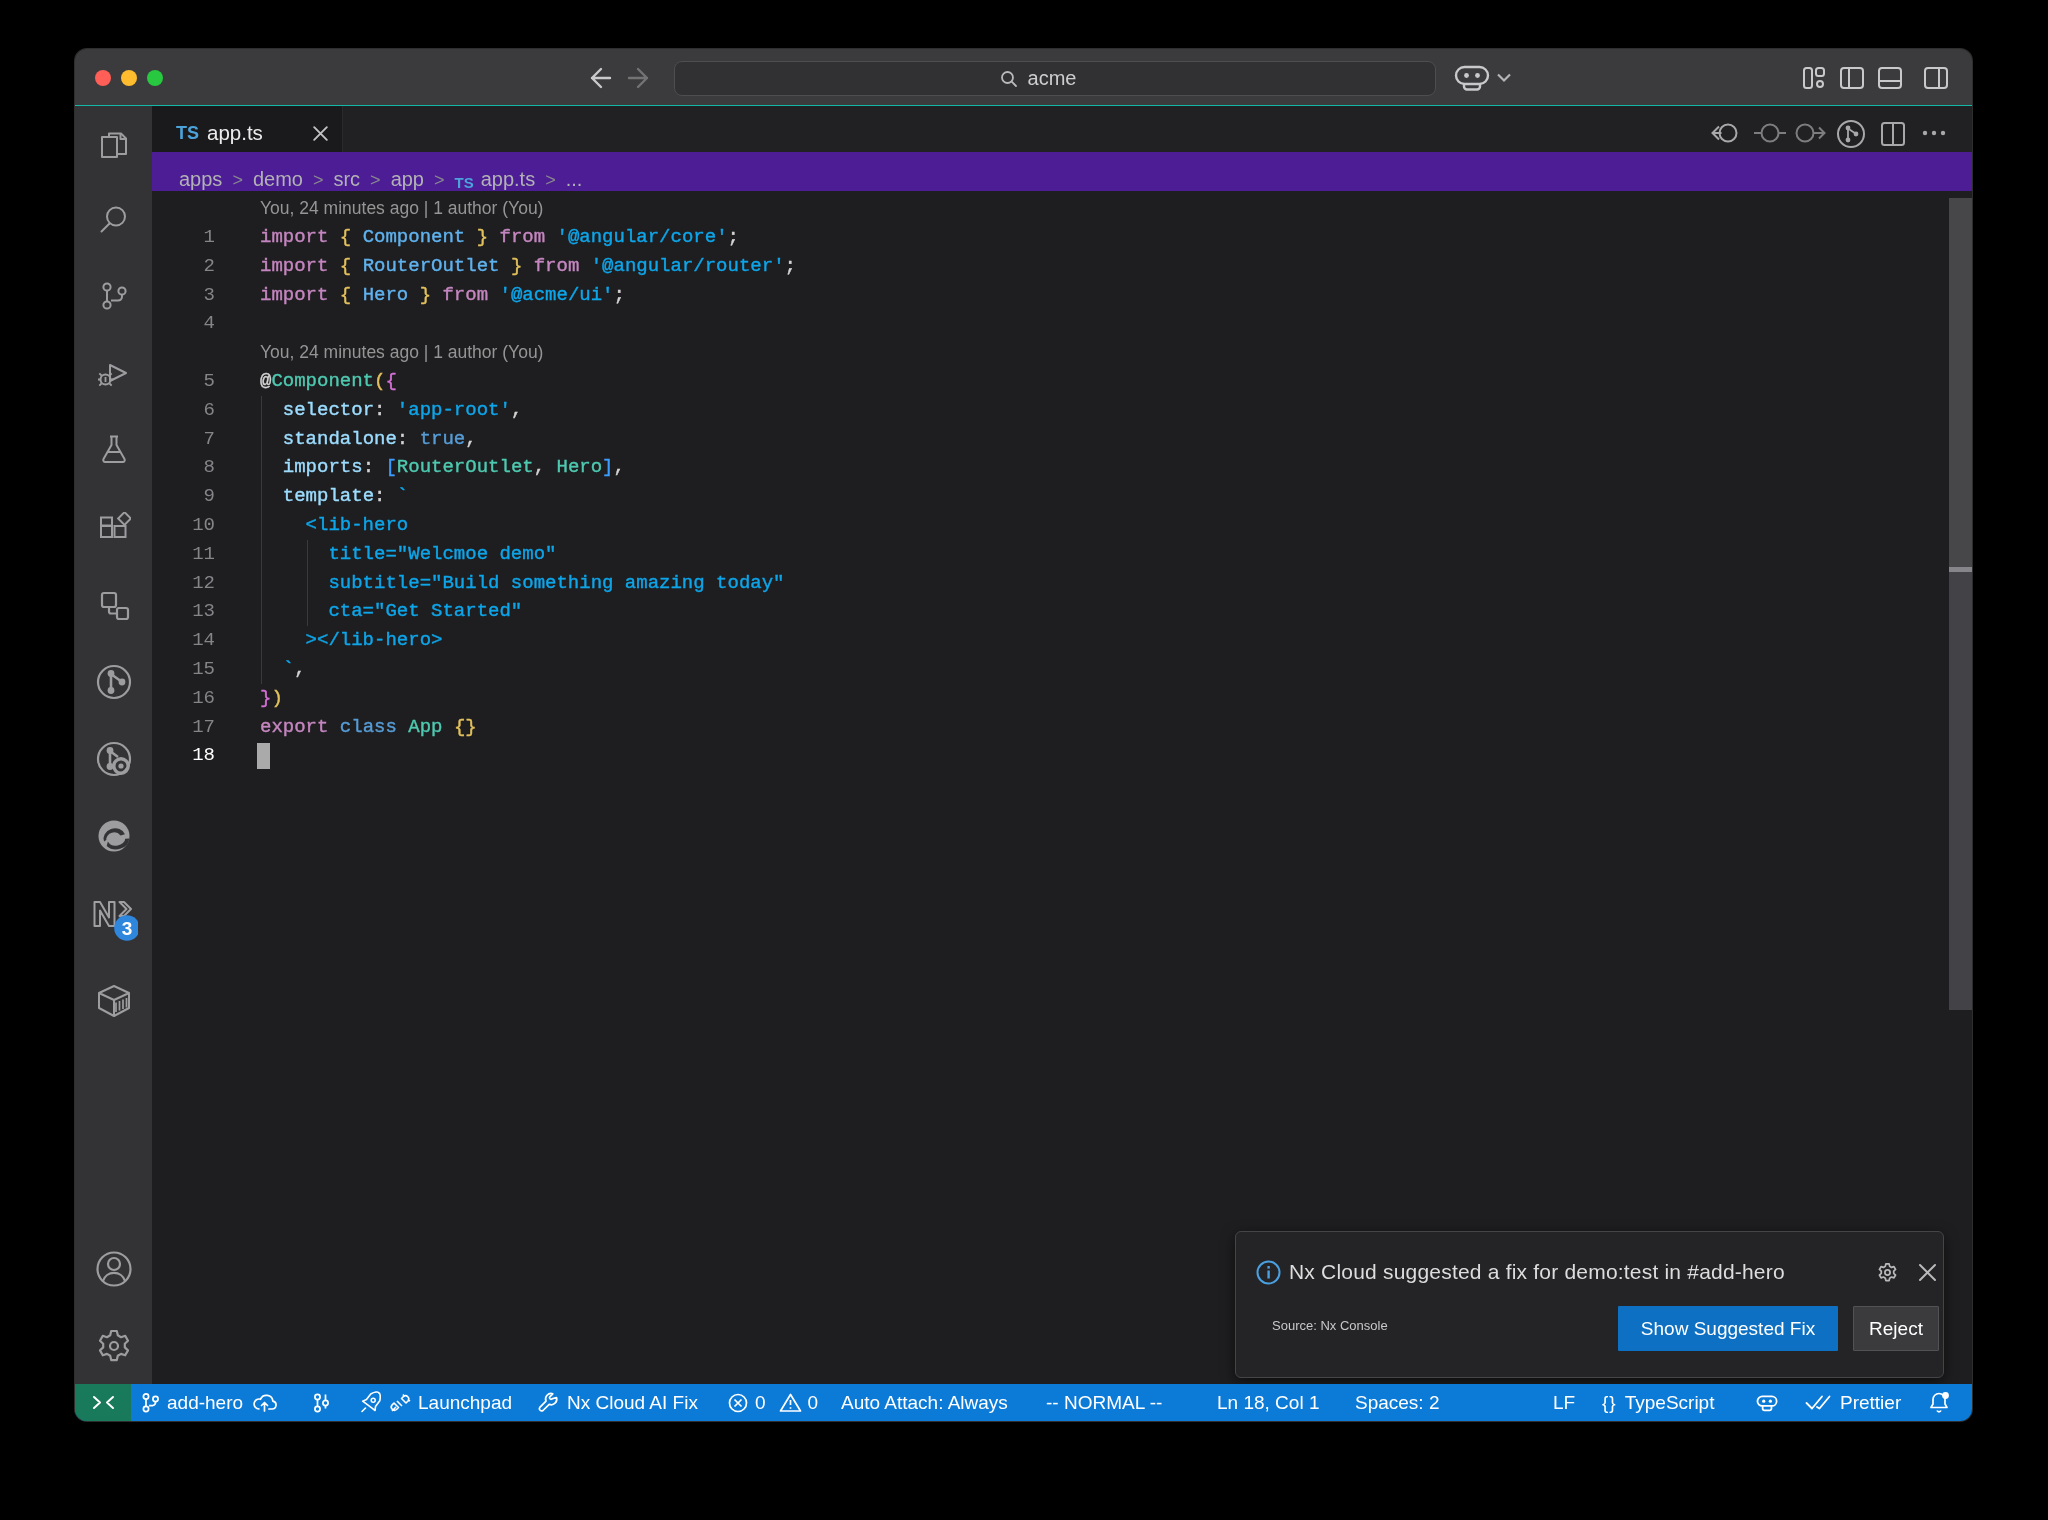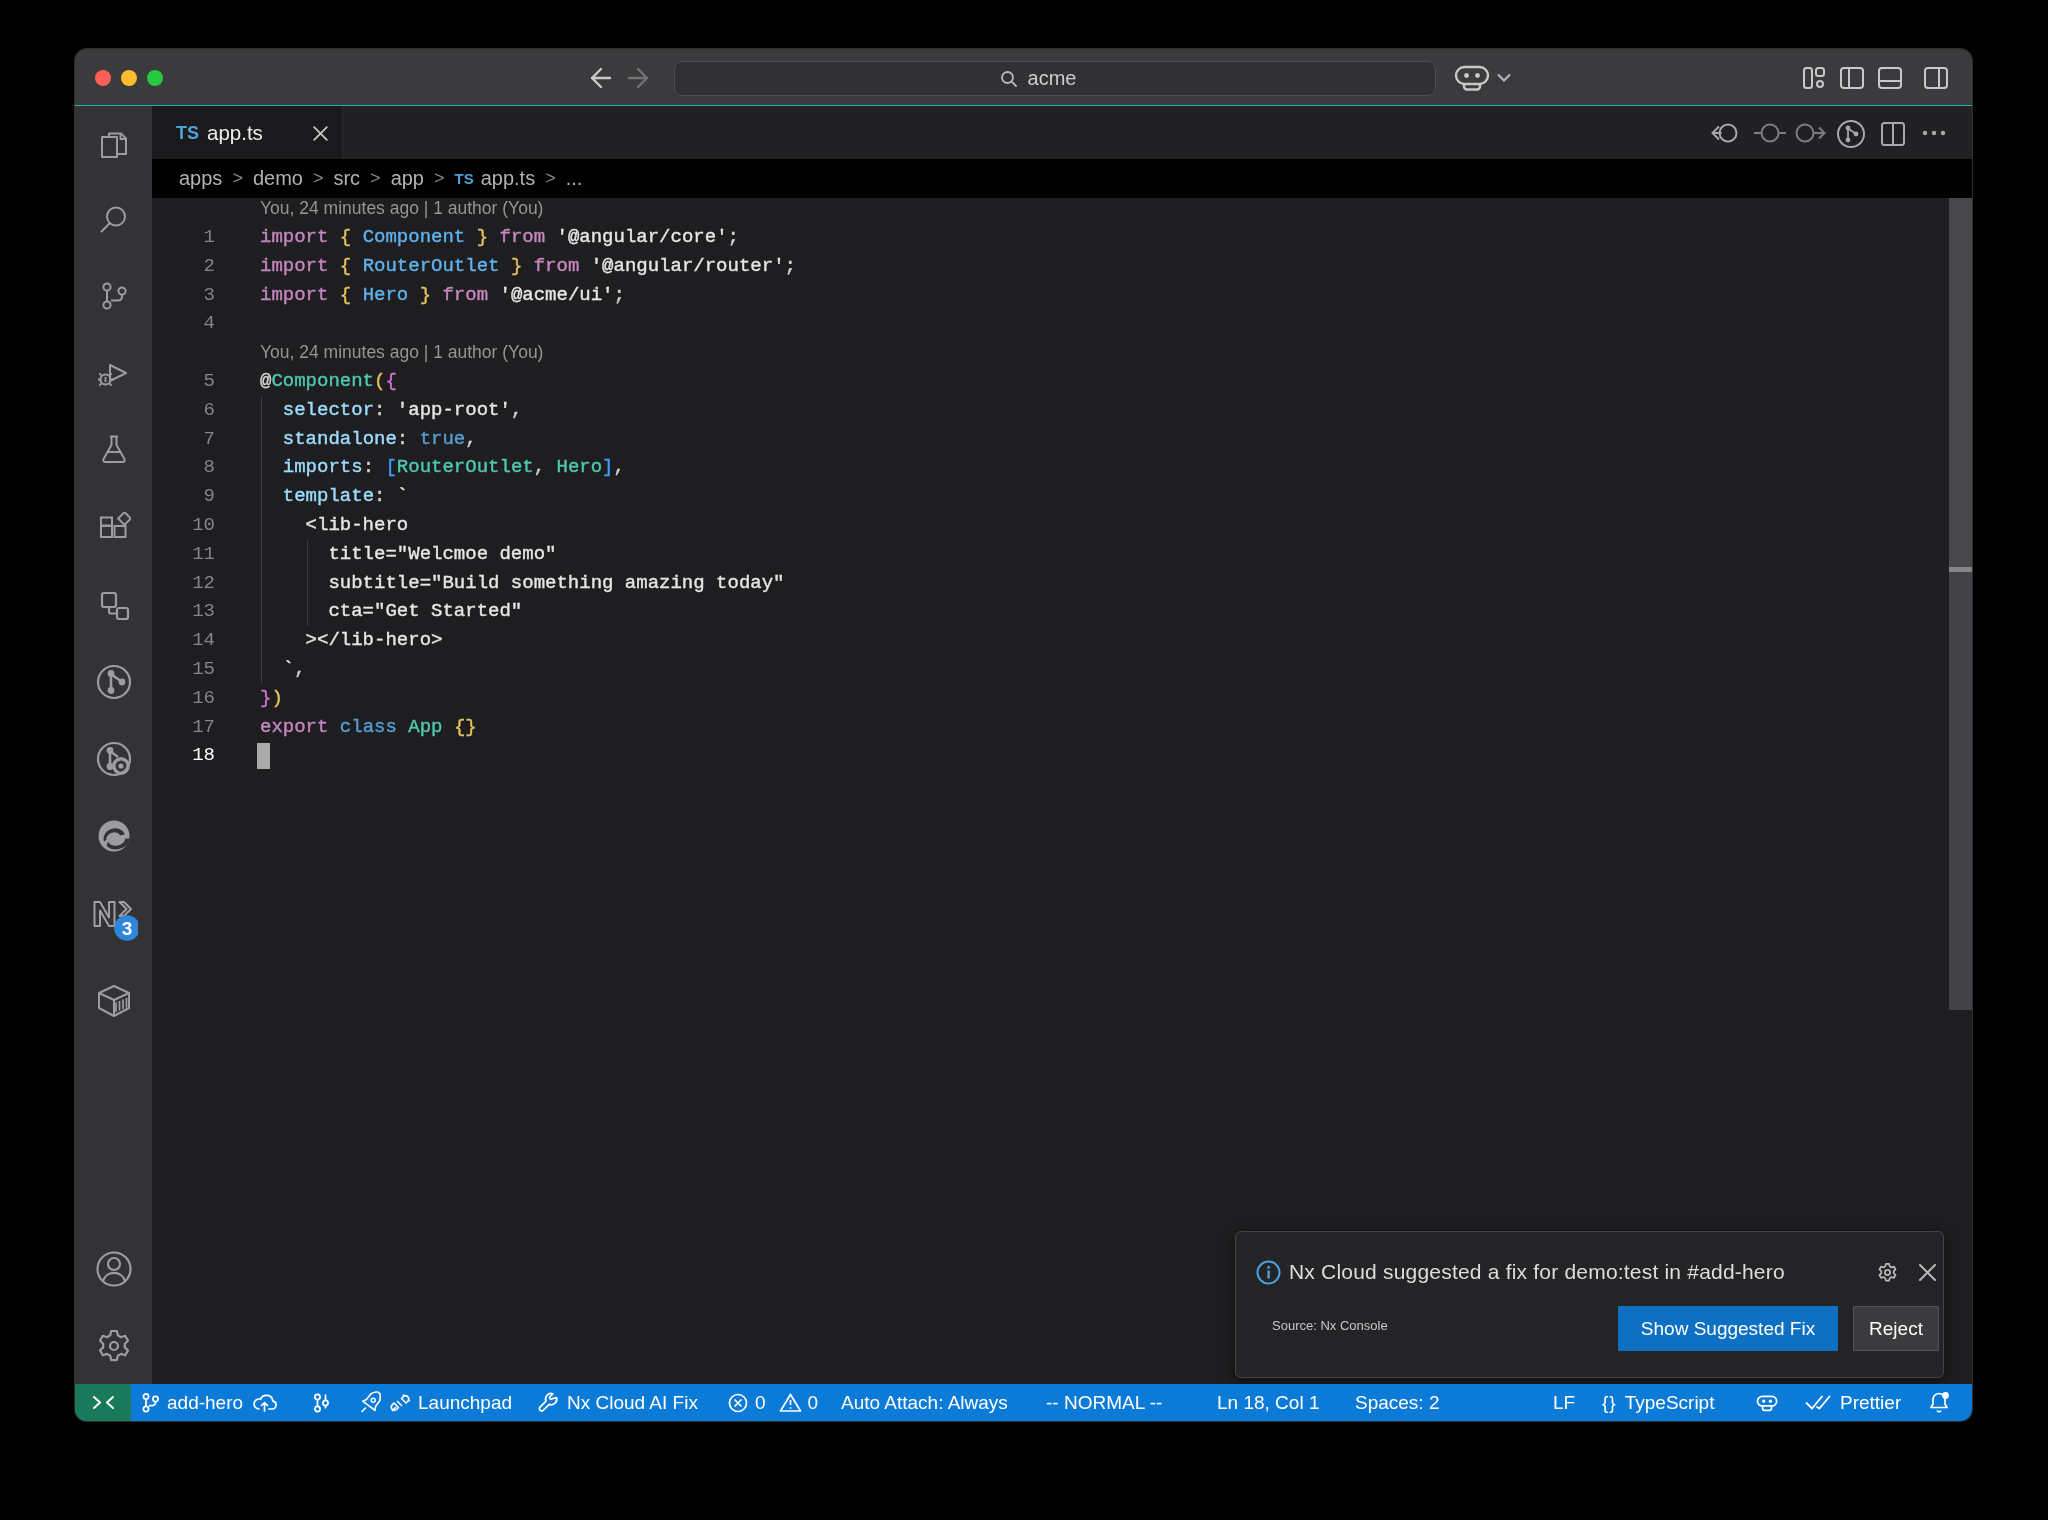--- a/index.html
+++ b/index.html
@@ -25,34 +25,34 @@
   #activitybar { position:absolute; left:0; top:57px; width:77px; height:1278px; background:#333336; }
   .aicon { position:absolute; left:0; width:77px; display:flex; justify-content:center; }
   
   #tabstrip { position:absolute; left:77px; top:57px; right:0; height:54px; background:#212123; }
   #tab {
     position:absolute; left:0; top:0; width:191px; height:54px; background:#1a1a1c;
     border-right:1px solid #2a2a2c;
     display:flex; align-items:center; color:#ececec; font-size:19px;
   }
   
-  #breadcrumbs { position:absolute; left:77px; top:110px; right:0; height:39px; background:#000000;
-    display:flex; align-items:center; color:#b2b2b4; font-size:20px; }
+  #breadcrumbs { position:absolute; left:77px; top:103px; right:0; height:39px; background:#4c1d95;
+    display:flex; align-items:flex-end; color:#b2b2b4; font-size:20px; }
   .bsep { color:#8a8a8d; margin:0 10px; font-size:18px; }
   
   #editor { position:absolute; left:77px; top:145.3px; right:0; bottom:37px; background:transparent; }
   .row { position:absolute; height:28.8px; line-height:28.8px; white-space:pre; }
   .num { position:absolute; height:28.8px; line-height:28.8px; text-align:right; width:60px; left:3px;
          color:#858589; font-family:"Liberation Mono", monospace; font-size:19px; }
   .code { font-family:"Liberation Mono", monospace; font-size:19px; color:#d4d4d4; left:108px; -webkit-text-stroke:0.4px currentColor; }
   .blame { font-family:"Liberation Sans", sans-serif; font-size:17.5px; color:#959595; left:108px; }
   .kw  { color:#c586c0; }
   .gold{ color:#e3c15c; }
   .imp { color:#5fb2ee; }
-  .str { color:#e5e5e5; }
+  .str { color:#0ea5e9; }
   .prop{ color:#9cdcfe; }
   .teal{ color:#4ec9b0; }
   .kblue{ color:#569cd6; }
   .pink{ color:#d670d6; }
   .b3  { color:#3b9eff; }
   .guide { position:absolute; width:1px; background:#3a3a3c; }
   
   #statusbar { position:absolute; left:0; bottom:0; width:100%; height:37px; background:#0c7bd8; color:#fff; font-size:19px; }
   .sitem { position:absolute; top:0; height:37px; display:flex; align-items:center; gap:7px; white-space:nowrap; }
   

